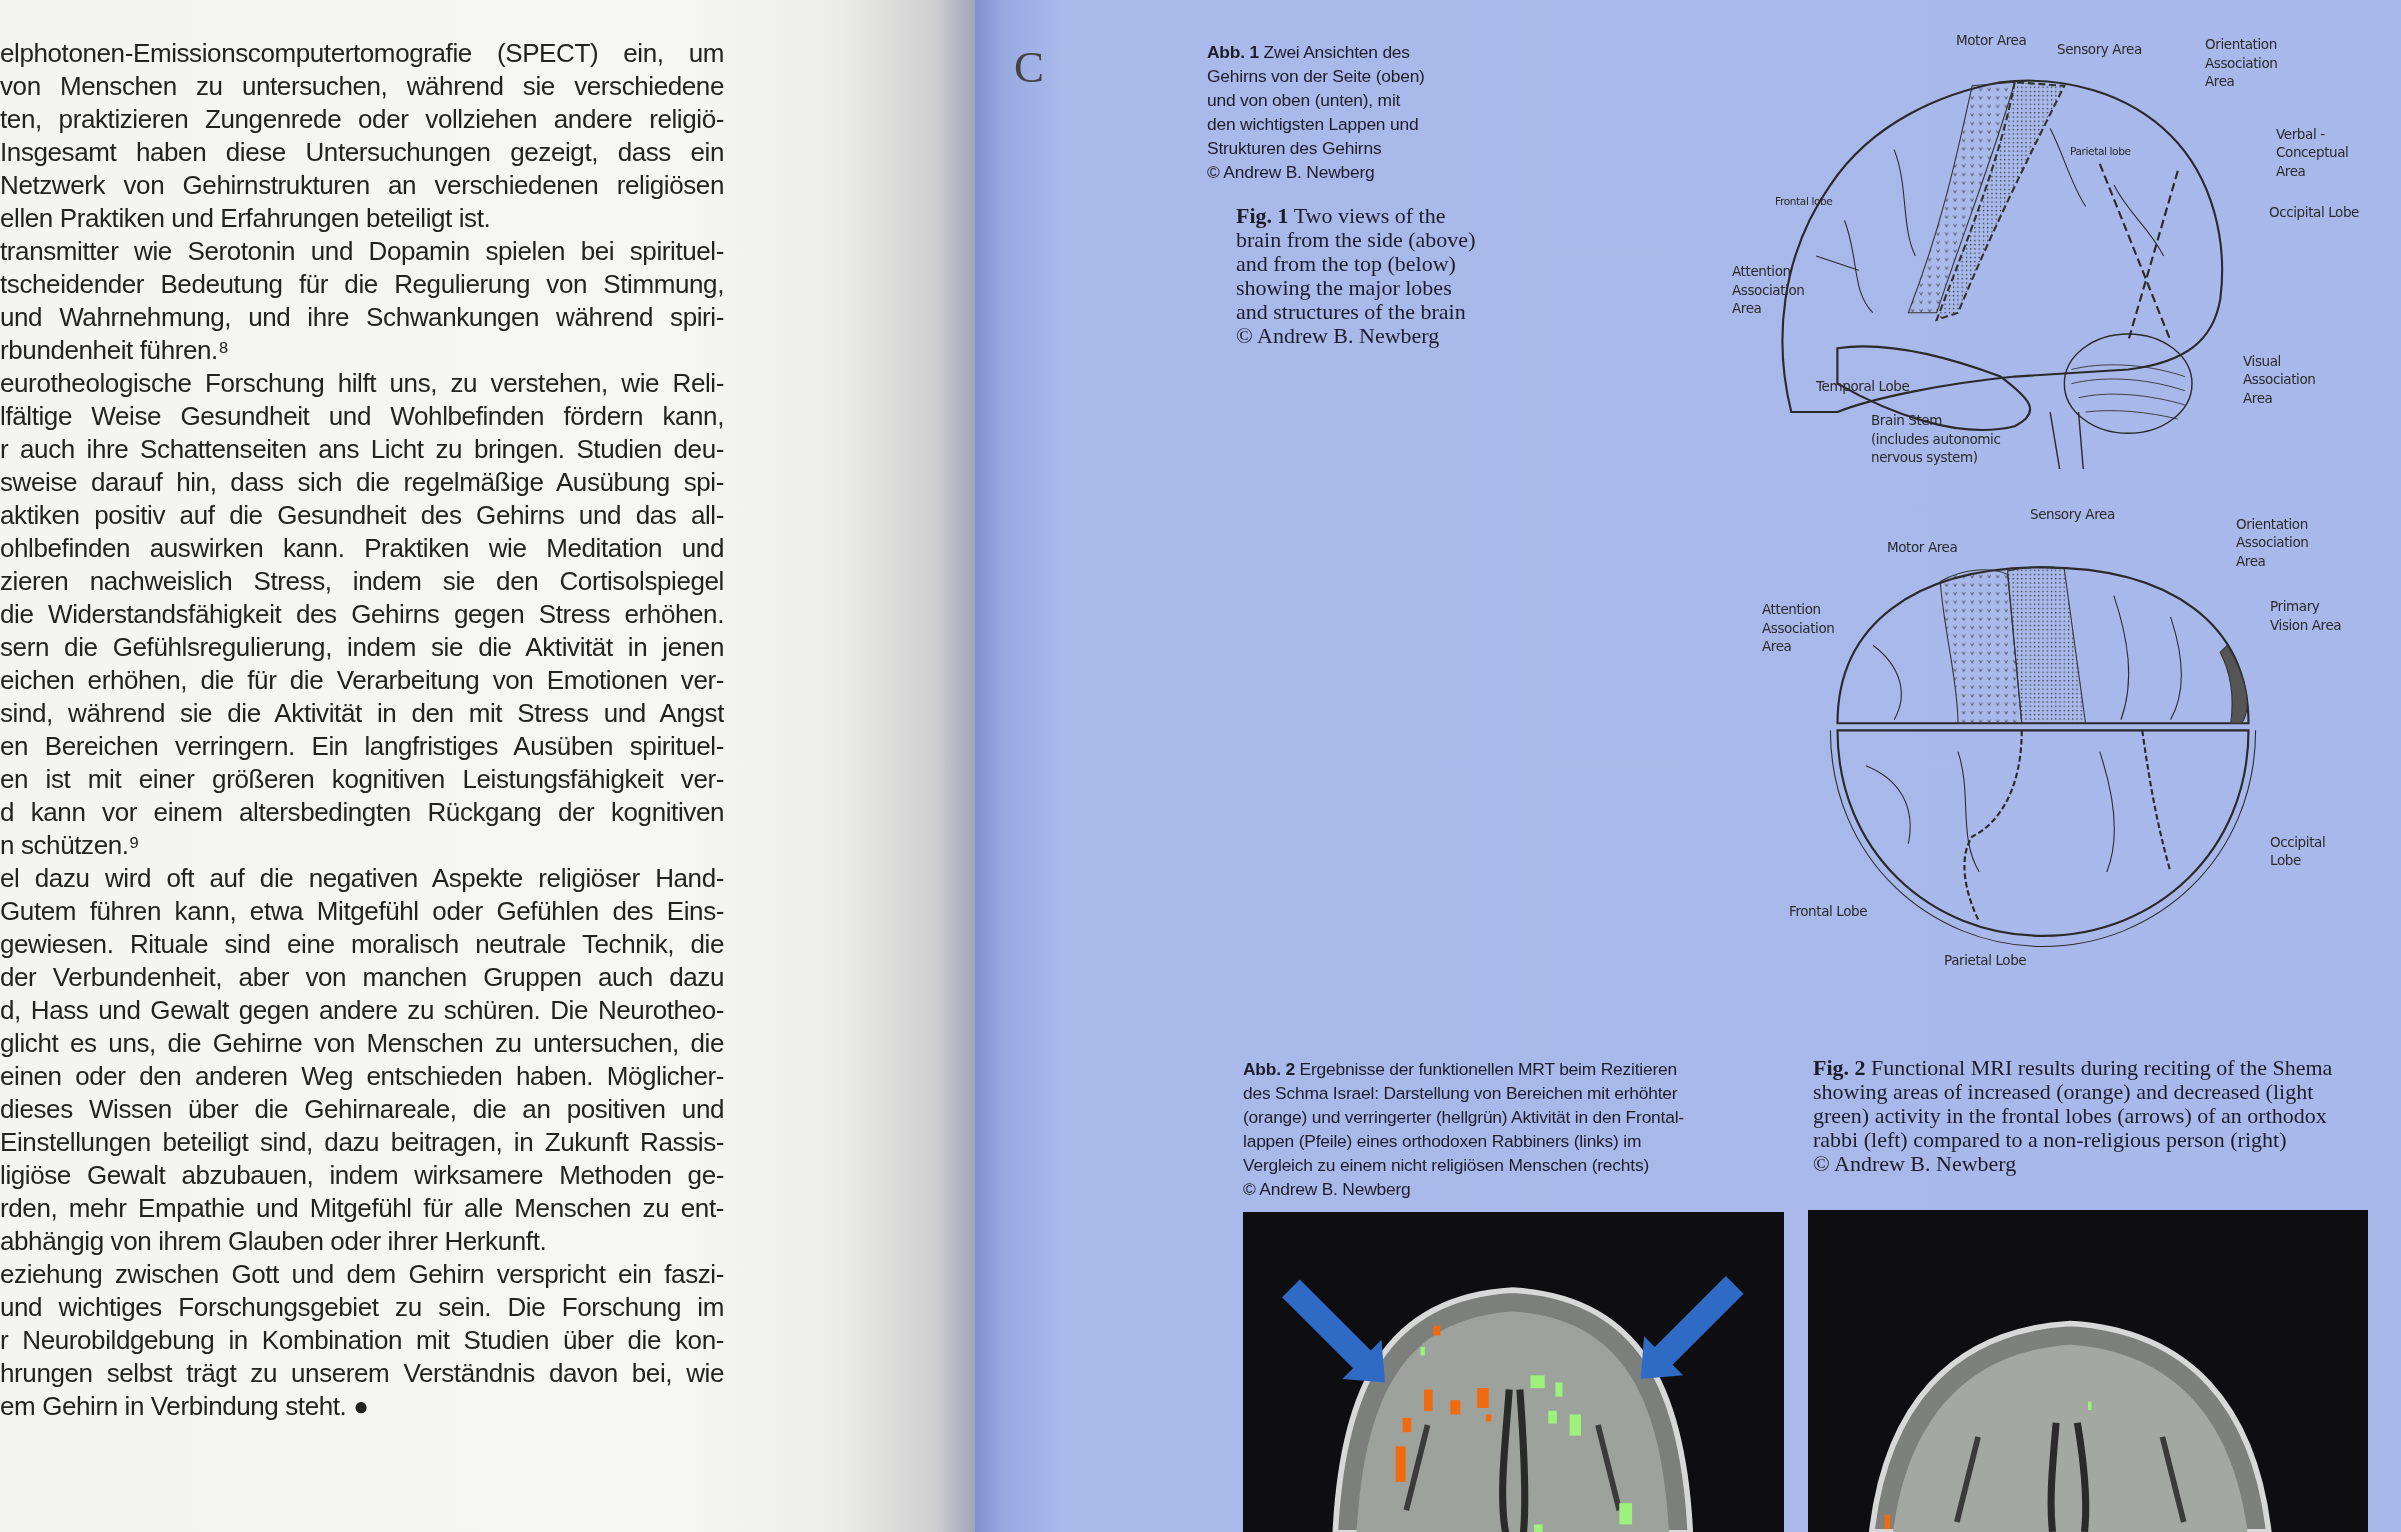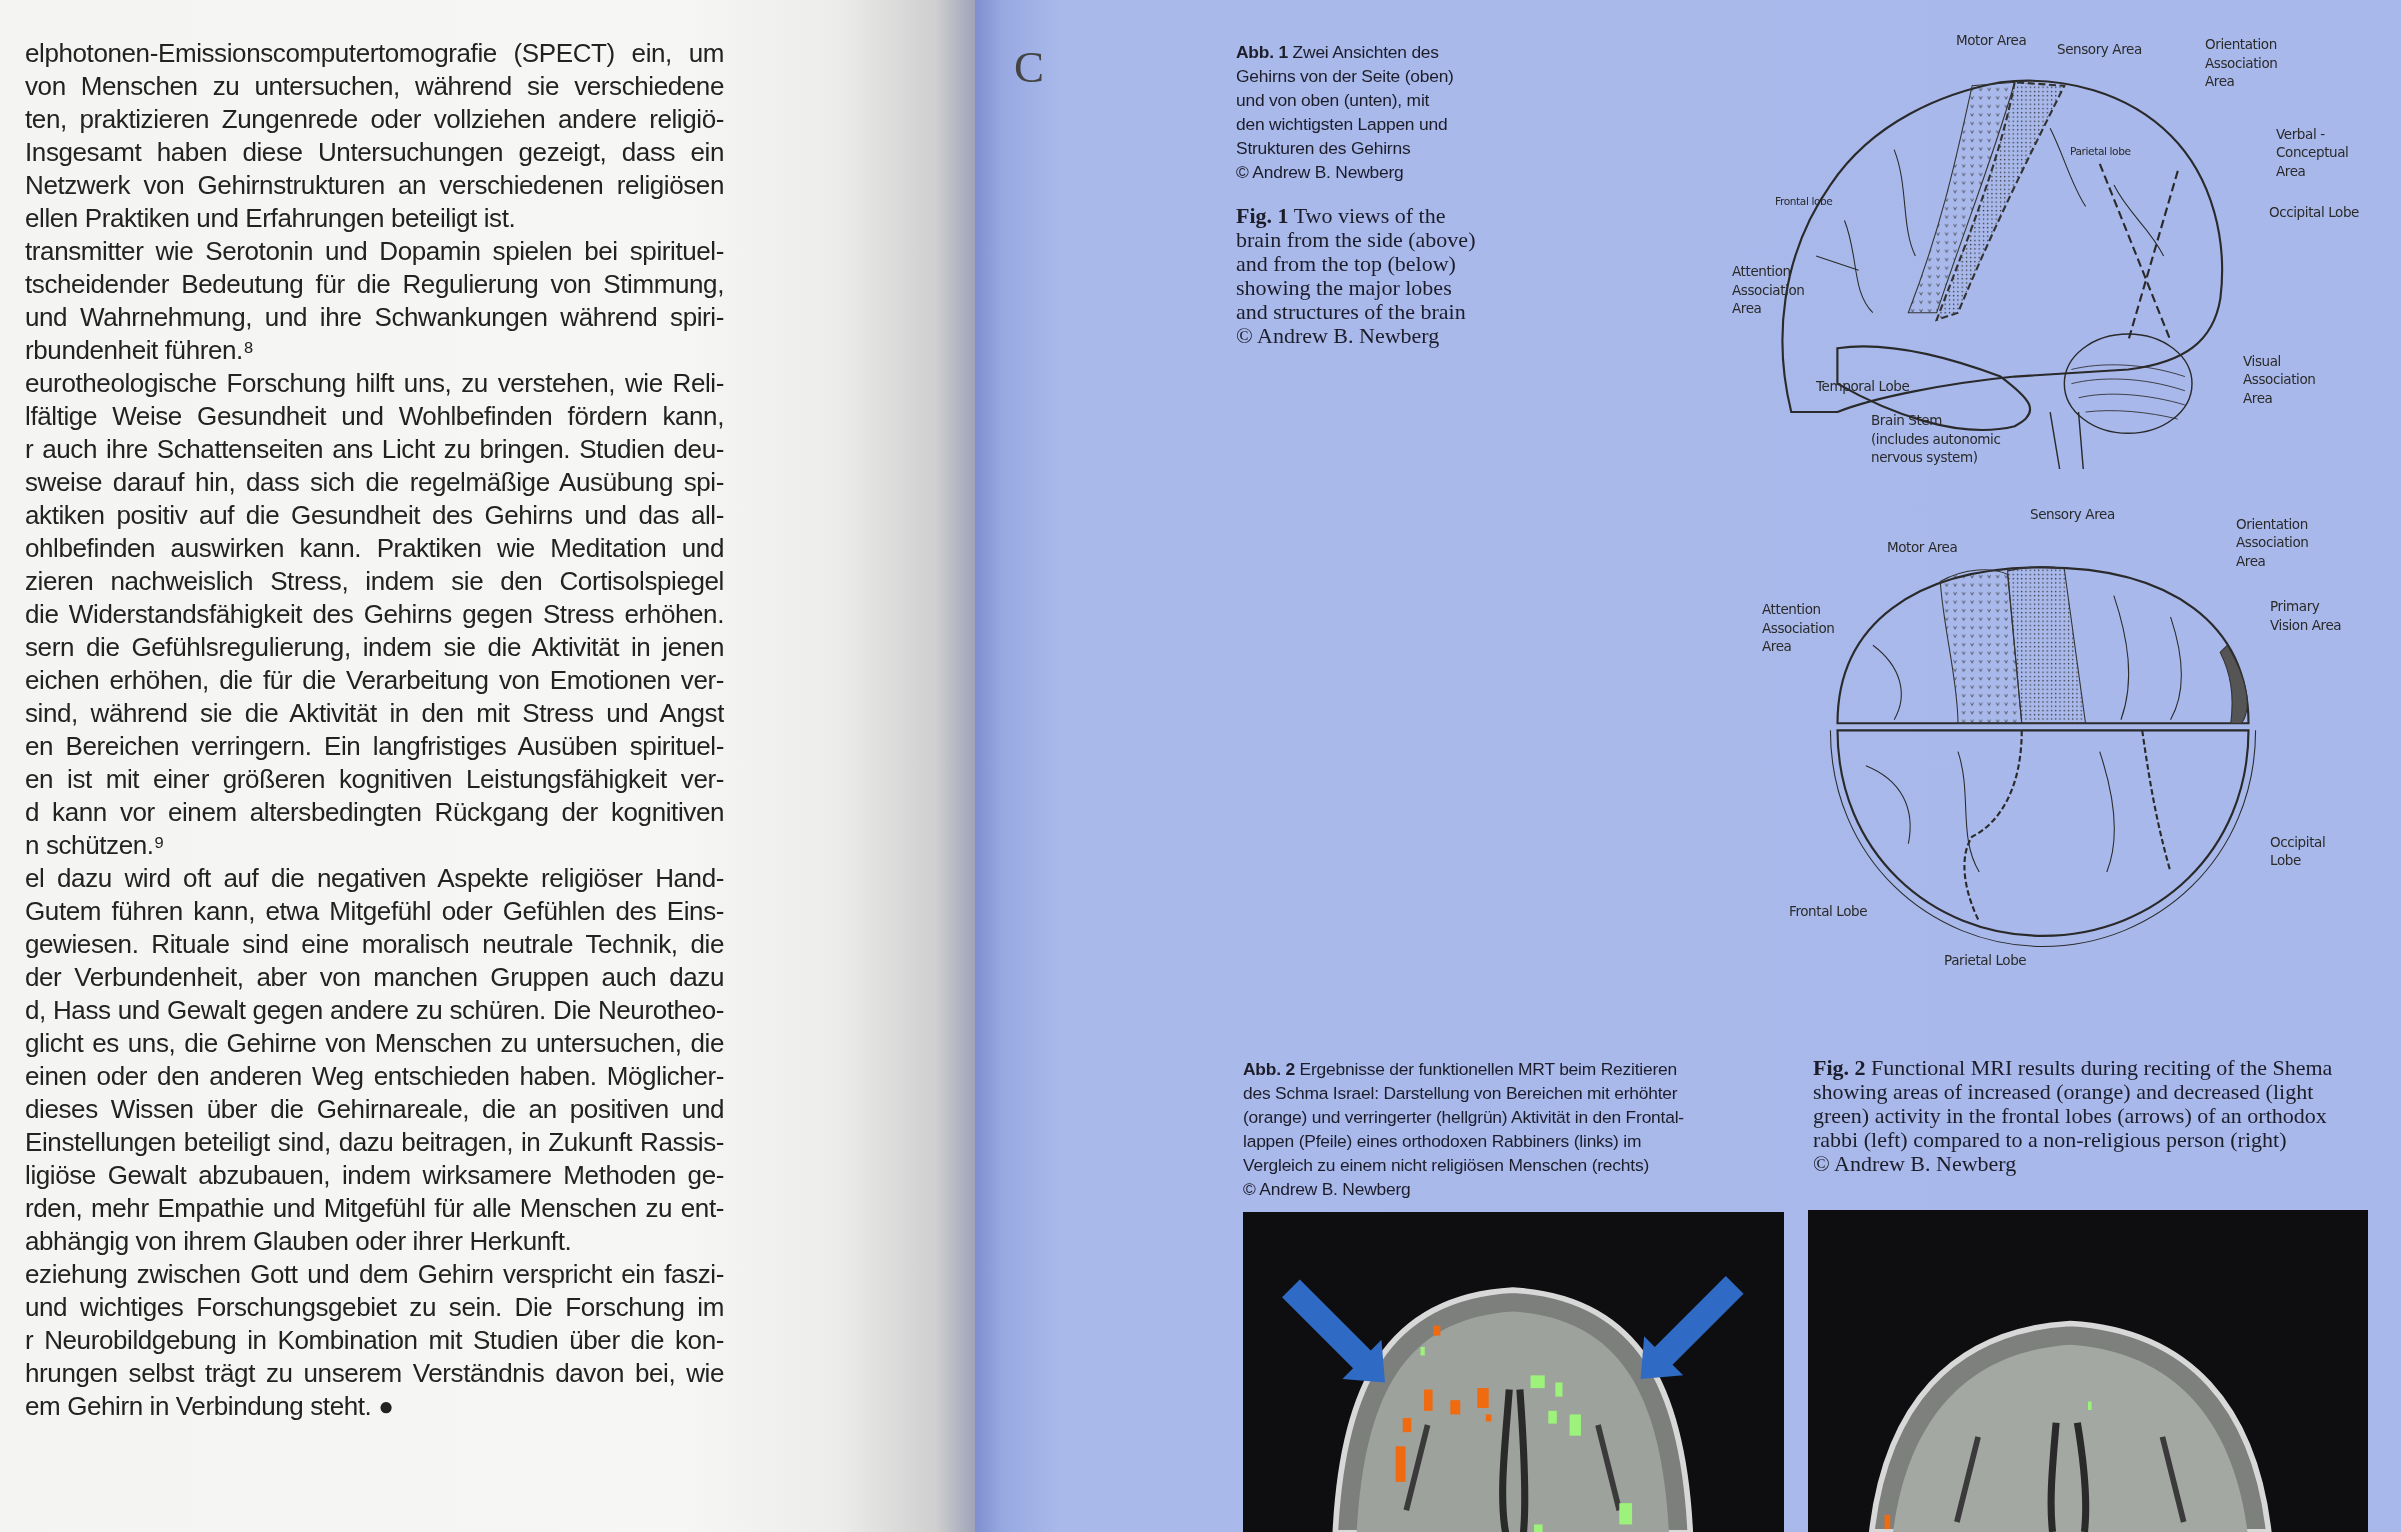--- a/index.html
+++ b/index.html
@@ -6,21 +6,21 @@
   body { width:2401px; height:1532px; position:relative; overflow:hidden; background:#a7b8e8; }
   .left-page {
     position:absolute; left:0; top:0; width:975px; height:1532px;
     background:linear-gradient(90deg,#f4f4f2 0%,#f6f6f4 70%,#ececeb 86%,#cfcfcf 96%,#9ea3b8 100%);
   }
   .body-text {
     position:absolute; left:0; top:37px; width:724px;
     font-family:"Liberation Sans", sans-serif; font-size:26px; line-height:33px;
     color:#222; letter-spacing:-0.4px; white-space:nowrap; overflow:hidden;
   }
-  .body-text .line { display:block; text-align:justify; text-align-last:justify; height:33px;padding-left:25px; }
+  .body-text .line { display:block; text-align:justify; text-align-last:justify; height:33px; }
   .body-text .line.last { text-align-last:left; }
   .right-page {
     position:absolute; left:975px; top:0; width:1426px; height:1532px;
     background:linear-gradient(90deg,#7f8fcf 0%,#98a9e2 2%,#a9b9ea 6%,#a8b8ea 100%);
   }
   .section-letter {
     position:absolute; left:1014px; top:41px; font-family:"Liberation Serif", serif;
     font-size:45px; color:#444; font-weight:normal;
   }
   .caption { position:absolute; color:#1d1d2a; }
@@ -80,21 +80,21 @@
       <span class="line">r Neurobildgebung in Kombination mit Studien über die kon-</span>
       <span class="line">hrungen selbst trägt zu unserem Verständnis davon bei, wie</span>
       <span class="line last">em Gehirn in Verbindung steht. ●</span>
     </div>
 </div>
 
 <div class="right-page"></div>
 
 <div class="section-letter">C</div>
 
-<div class="caption cap-de" style="left:1236px;top:40px;">
+<div class="caption cap-de" style="left:1207px;top:40px;">
   <span class="cap-line"><b>Abb. 1</b> <span>Zwei Ansichten des</span></span>
   <span class="cap-line">Gehirns von der Seite (oben)</span>
   <span class="cap-line">und von oben (unten), mit</span>
   <span class="cap-line">den wichtigsten Lappen und</span>
   <span class="cap-line">Strukturen des Gehirns</span>
   <span class="cap-line">© Andrew B. Newberg</span>
 </div>
 <div class="caption cap-en" style="left:1236px;top:204px;">
   <span class="cap-line"><b>Fig. 1</b> <span>Two views of the</span></span>
   <span class="cap-line">brain from the side (above)</span>

